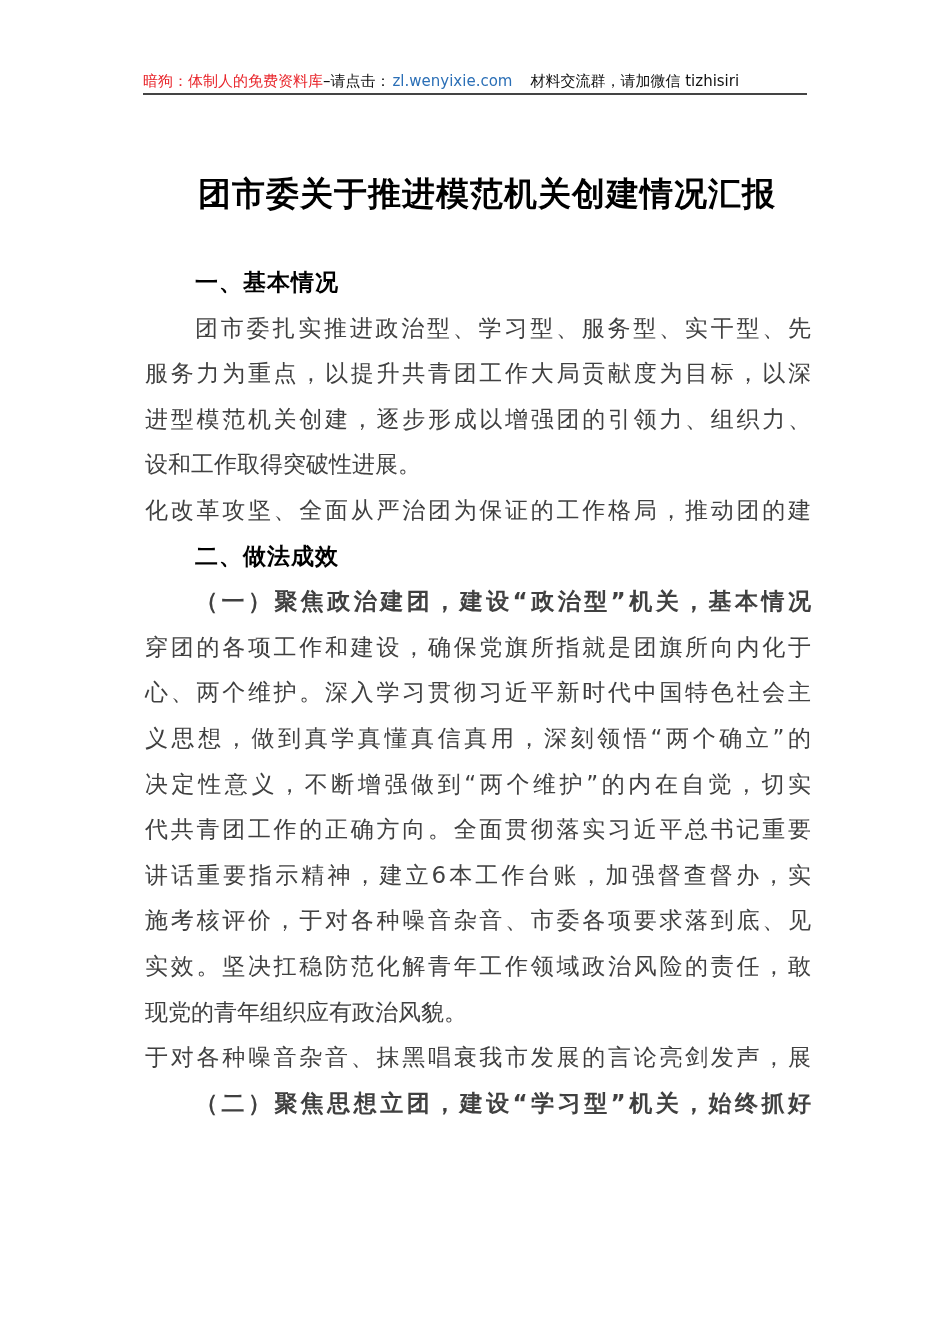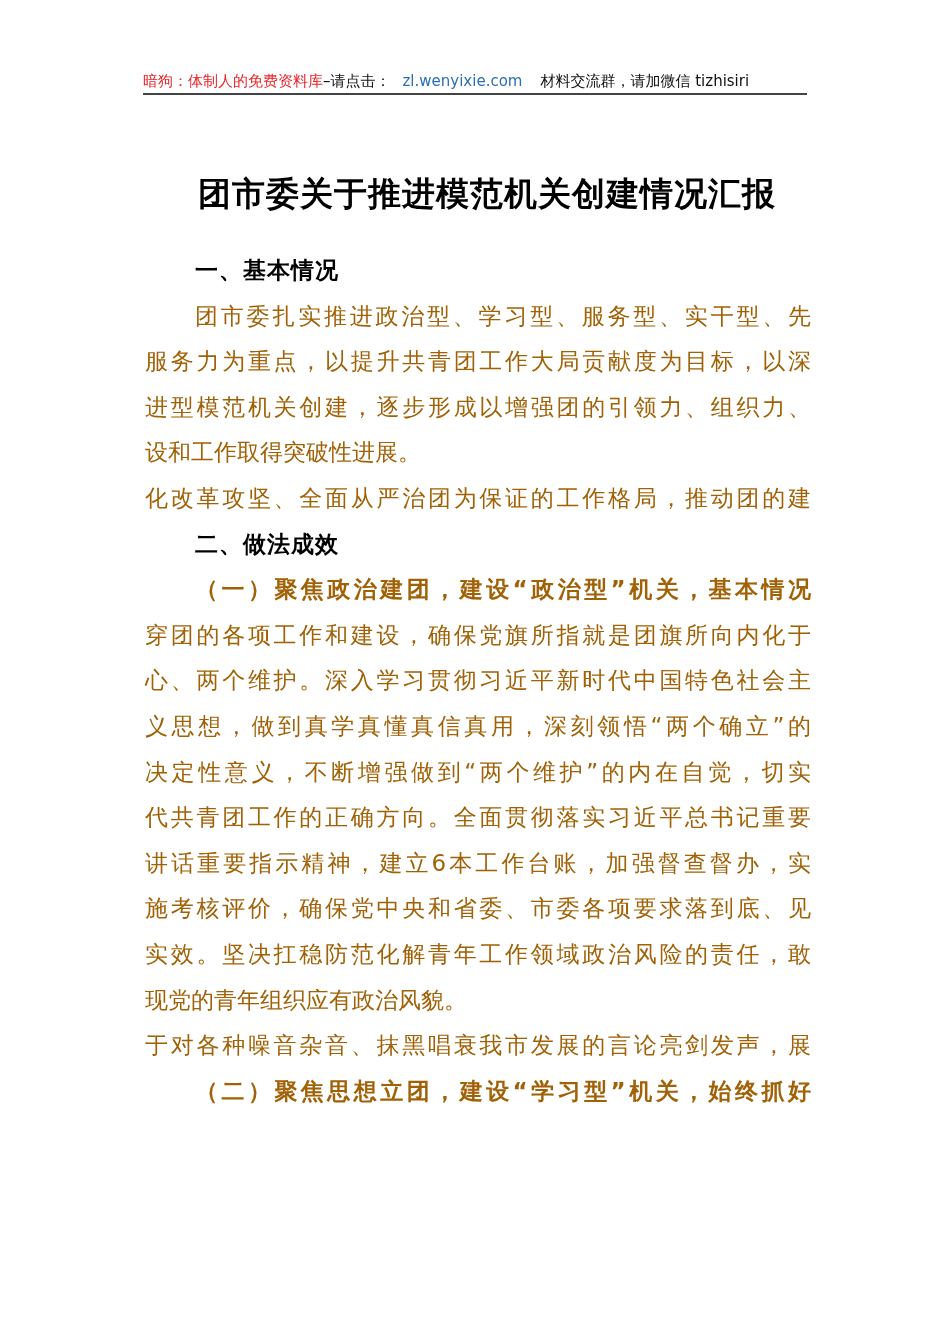--- a/index.html
+++ b/index.html
@@ -22,21 +22,21 @@
       width: 664px;
       height: 24px;
       white-space: nowrap;
       font-family: "DejaVu Sans", sans-serif;
       font-size: 15px;
       line-height: 22px;
       display: flex;
     }
     .header-bar .red { color: #e8242a; }
     .header-bar .black { color: #111111; }
-    .header-bar .blue { color: #2b6fb6; margin-left: 12px; }
+    .header-bar .blue { color: #2b6fb6; margin-left: 2px; }
     .header-bar .gap { display: inline-block; width: 18px; }
     .header-rule {
       position: absolute;
       left: 143px;
       top: 93px;
       width: 664px;
       height: 2px;
       background: #444444;
     }
     .title {
@@ -48,33 +48,33 @@
       font-family: "DejaVu Serif", serif;
       font-weight: bold;
       font-size: 33px;
       line-height: 48px;
       letter-spacing: 1px;
       color: #000000;
     }
     .content {
       position: absolute;
       left: 145px;
-      top: 248px;
+      top: 260px;
       width: 666px;
     }
     .line {
       height: 45.6px;
       line-height: 45.6px;
       font-size: 23px;
       white-space: nowrap;
       text-align: justify;
       text-align-last: justify;
       font-family: "DejaVu Sans", sans-serif;
       font-weight: normal;
-      color: #a16207;
+      color: #404040;
     }
     .line.last { text-align-last: left; }
     .line.indent { padding-left: 50px; }
     .heading {
       height: 45.6px;
       line-height: 45.6px;
       font-size: 23px;
       font-weight: bold;
       padding-left: 50px;
       font-family: "DejaVu Sans", sans-serif;
@@ -107,19 +107,19 @@
 
   <div class="heading">二、做法成效</div>
 
   <div class="line indent sub-bold">（一）聚焦政治建团，建设“政治型”机关，基本情况</div>
   <div class="line">穿团的各项工作和建设，确保党旗所指就是团旗所向内化于</div>
   <div class="line">心、两个维护。深入学习贯彻习近平新时代中国特色社会主</div>
   <div class="line">义思想，做到真学真懂真信真用，深刻领悟“两个确立”的</div>
   <div class="line">决定性意义，不断增强做到“两个维护”的内在自觉，切实</div>
   <div class="line">代共青团工作的正确方向。全面贯彻落实习近平总书记重要</div>
   <div class="line">讲话重要指示精神，建立6本工作台账，加强督查督办，实</div>
-  <div class="line">施考核评价，确保党中央和省委、市委各项要求落到底、见</div>
+  <div class="line">施考核评价，于对各种噪音杂音、市委各项要求落到底、见</div>
   <div class="line">实效。坚决扛稳防范化解青年工作领域政治风险的责任，敢</div>
   <div class="line last">现党的青年组织应有政治风貌。</div>
   <div class="line">于对各种噪音杂音、抹黑唱衰我市发展的言论亮剑发声，展</div>
 
   <div class="line indent sub-bold">（二）聚焦思想立团，建设“学习型”机关，始终抓好</div>
 </div>
 
 </body></html>

